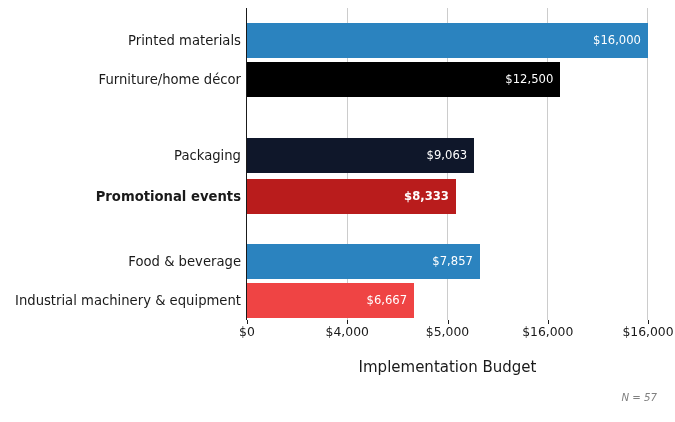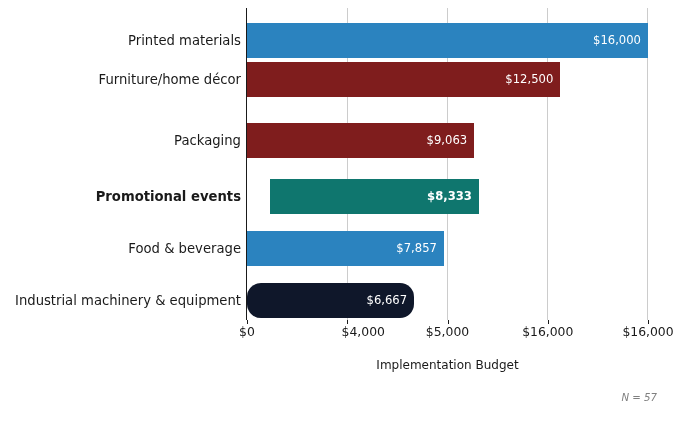--- a/index.html
+++ b/index.html
@@ -102,21 +102,21 @@
     height: 4px;
     background: #1a1a1a;
   }
 
   .axis-title {
     position: absolute;
     top: 358px;
     left: 247px;
     width: 401px;
     text-align: center;
-    font-size: 12px;
+    font-size: 15px;
     color: #1a1a1a;
     white-space: nowrap;
   }
 
   .note-n {
     position: absolute;
     top: 392px;
     right: 18px;
     font-size: 10.2px;
     font-style: italic;
@@ -140,55 +140,55 @@
 
   <div id="rows-container">
       <div class="row" style="top: 23px; width: 675px;">
         <div class="cat-label">Printed materials</div>
         <div class="bar" style="width: 401px; background: rgb(43, 131, 191);">
           <div class="bar-value">$16,000</div>
         </div>
       </div>
       <div class="row" style="top: 62px; width: 675px;">
         <div class="cat-label">Furniture/home décor</div>
-        <div class="bar" style="width: 313.281px; background: #7f1d1d;">
+        <div class="bar" style="width: 313.281px; background: #000000;">
           <div class="bar-value">$12,500</div>
         </div>
       </div>
-      <div class="row" style="top: 123px; width: 675px; text-decoration: underline;">
+      <div class="row" style="top: 138px; width: 675px; text-decoration: underline;">
         <div class="cat-label">Packaging</div>
-        <div class="bar" style="width: 227.141px; background: #7f1d1d;">
+        <div class="bar" style="width: 227.141px; background: #0f172a;">
           <div class="bar-value">$9,063</div>
         </div>
       </div>
       <div class="row" style="top: 179px; width: 675px; font-weight: bold;">
         <div class="cat-label">Promotional events</div>
-        <div class="bar" style="width: 208.846px; background: #0f766e; margin-left: 23px;">
+        <div class="bar" style="width: 208.846px; background: #b91c1c;">
           <div class="bar-value">$8,333</div>
         </div>
       </div>
-      <div class="row" style="top: 231px; width: 675px;">
+      <div class="row" style="top: 244px; width: 675px;">
         <div class="cat-label">Food &amp; beverage</div>
-        <div class="bar" style="width: 196.916px; background: rgb(43, 131, 191);">
+        <div class="bar" style="width: 196.916px; background: rgb(43, 131, 191); padding-left: 36px;">
           <div class="bar-value">$7,857</div>
         </div>
       </div>
       <div class="row" style="top: 283px; width: 675px;">
         <div class="cat-label">Industrial machinery &amp; equipment</div>
-        <div class="bar" style="width: 167.092px; background: #0f172a; border-radius: 14px;">
+        <div class="bar" style="width: 167.092px; background: #ef4444;">
           <div class="bar-value">$6,667</div>
         </div>
       </div>
     </div>
 
   <div id="xticks-container">
       <div class="xtick-mark" style="left: 247px;"></div>
       <div class="xtick-label" style="left: 247px;">$0</div>
       <div class="xtick-mark" style="left: 347.25px;"></div>
-      <div class="xtick-label" style="left: 347.25px; margin-left: 16px;">$4,000</div>
+      <div class="xtick-label" style="left: 347.25px;">$4,000</div>
       <div class="xtick-mark" style="left: 447.5px;"></div>
       <div class="xtick-label" style="left: 447.5px;">$5,000</div>
       <div class="xtick-mark" style="left: 547.75px;"></div>
       <div class="xtick-label" style="left: 547.75px;">$16,000</div>
       <div class="xtick-mark" style="left: 648px;"></div>
       <div class="xtick-label" style="left: 648px;">$16,000</div>
     </div>
 
   <div class="axis-title">Implementation Budget</div>
 

